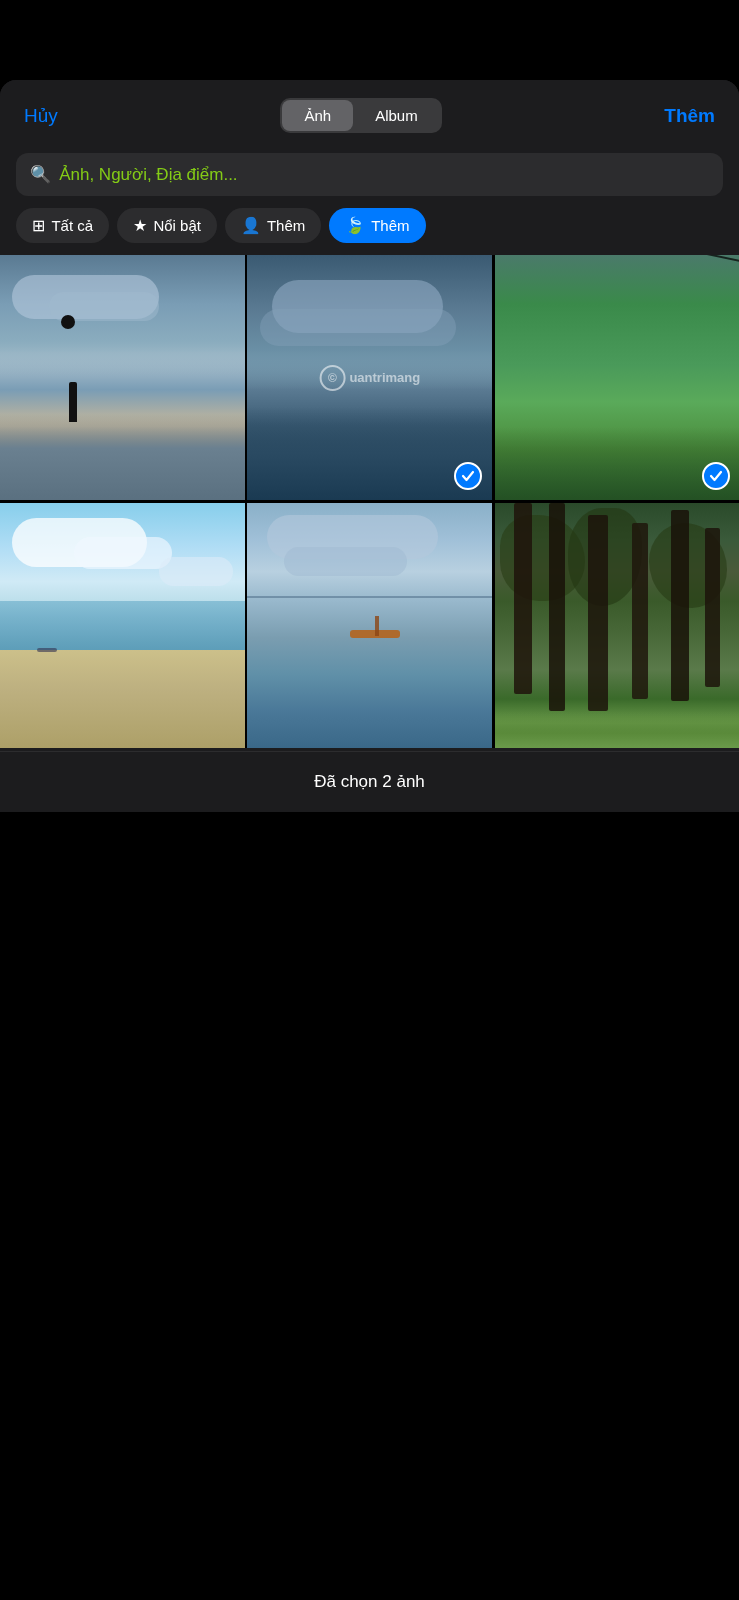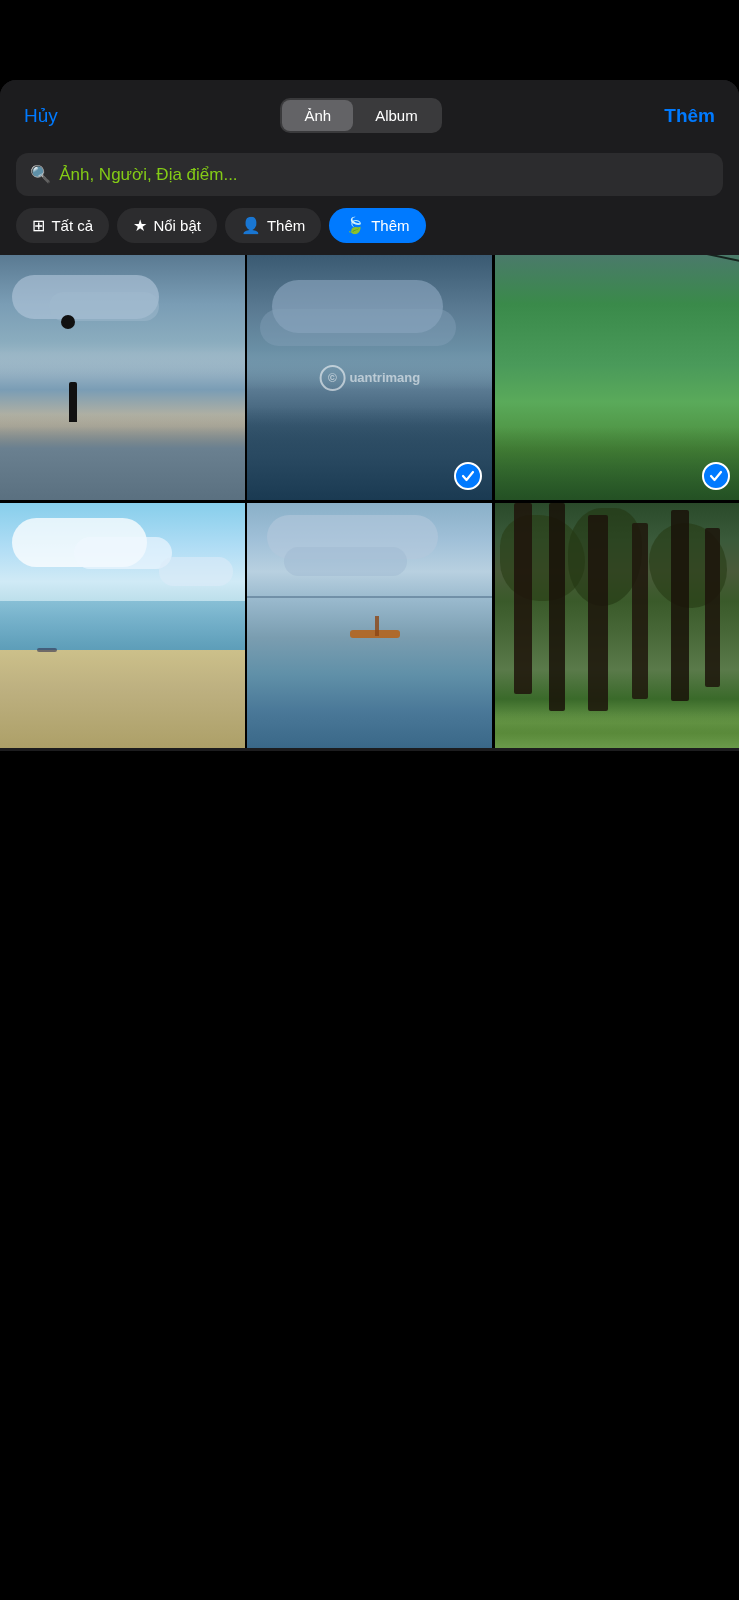--- a/index.html
+++ b/index.html
@@ -372,14 +372,17 @@
         <div style="position:absolute;top:5%;left:2%;width:35%;height:35%;background:rgba(40,60,20,0.6);border-radius:40% 60% 50% 50%;z-index:2;"></div>
         <div style="position:absolute;top:2%;left:30%;width:30%;height:40%;background:rgba(35,55,18,0.6);border-radius:50% 40% 60% 50%;z-index:2;"></div>
         <div style="position:absolute;top:8%;right:5%;width:32%;height:35%;background:rgba(38,58,20,0.6);border-radius:45% 55% 45% 55%;z-index:2;"></div>
 
         <div style="position:absolute;bottom:0;left:0;width:100%;height:15%;background:linear-gradient(180deg,transparent,#5a8a3a 60%,#6a9a4a 100%);z-index:2;"></div>
       </div>
 
     </div>
   </div>
 
+  <div class="bottom-bar">
+    <span class="selected-count">Đã chọn 2 ảnh</span>
+  </div>
 
 </div>
 
 </body></html>

